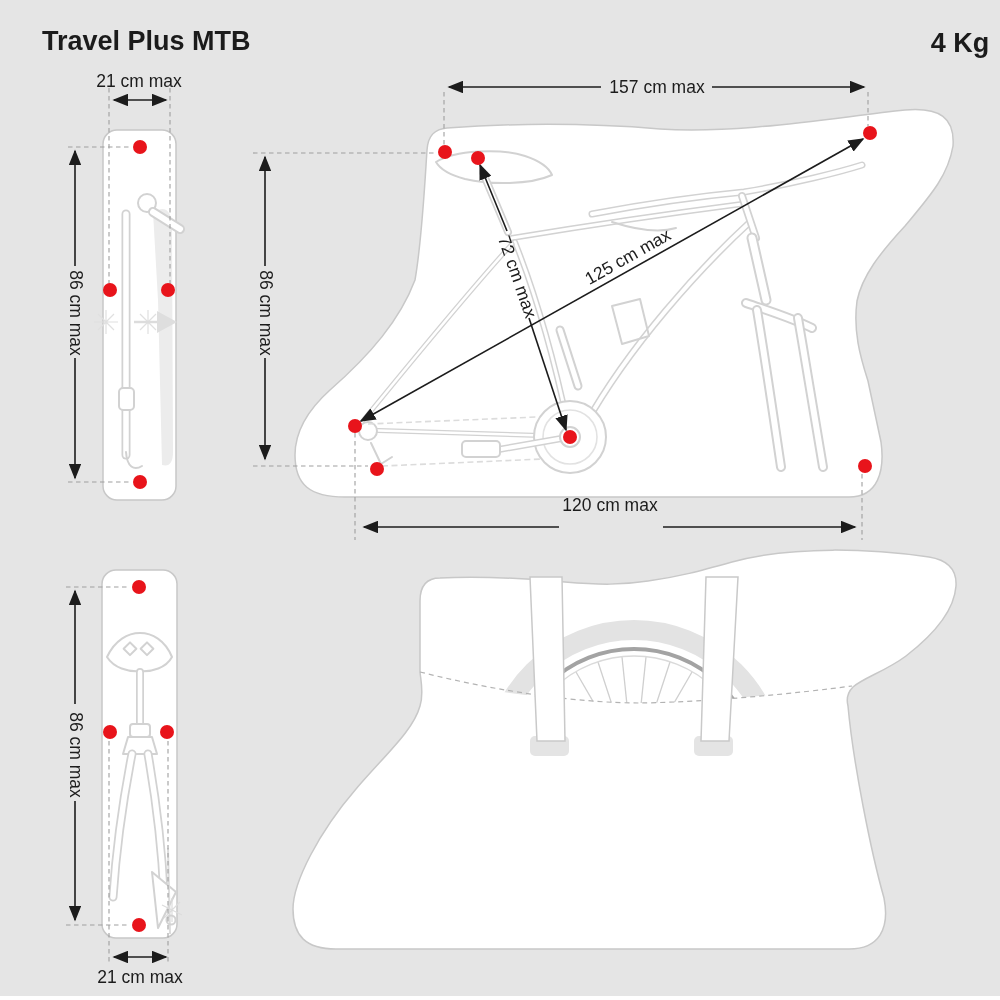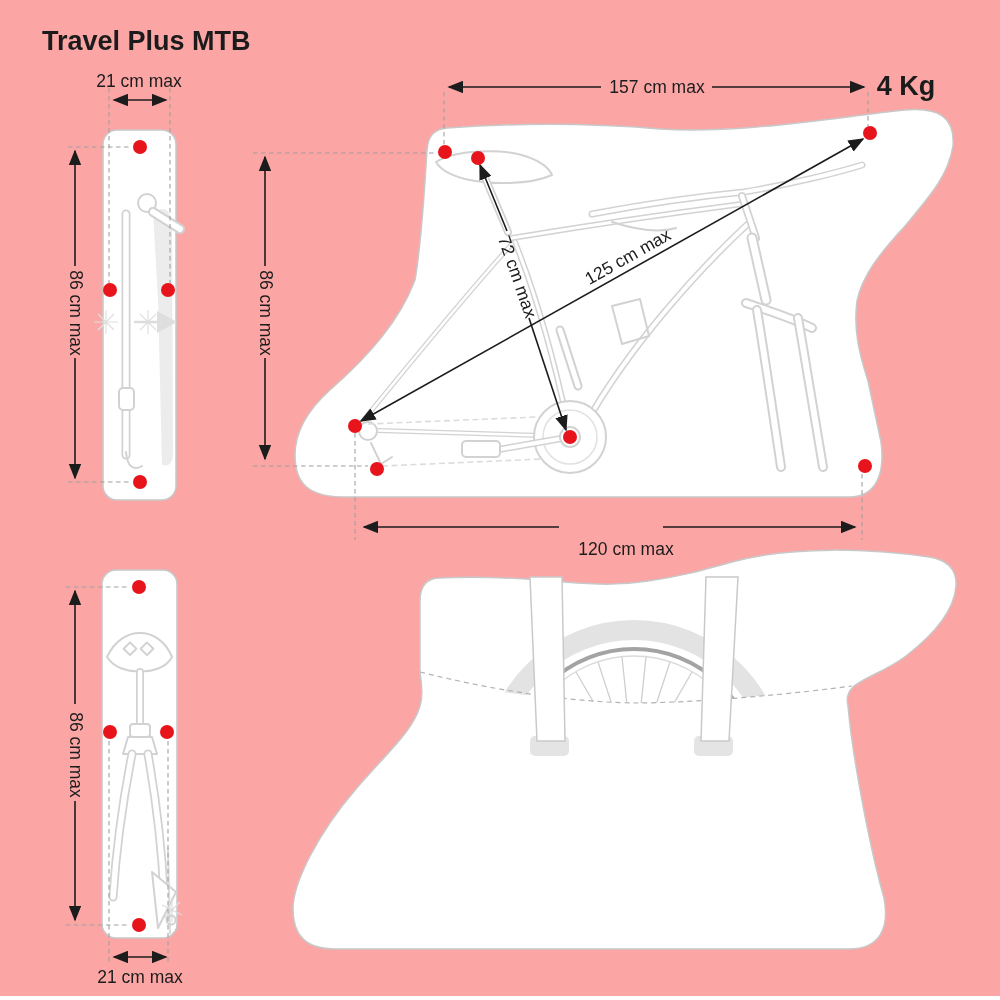--- a/index.html
+++ b/index.html
@@ -1,16 +1,16 @@
 <!DOCTYPE html>
 <html style="--accent-red: #e8141b; --dimension-line: #1c1c1c; --bag-outline: #c8c8c8; --bike-outline: #d2d2d2; --extension-dash: #9f9f9f;"><head>
 <meta charset="utf-8">
 <style>
   html,body{margin:0;padding:0;background:#fff;}
-  .canvas{position:relative;width:1000px;height:996px;background:#fca5a5;overflow:hidden;
+  .canvas{position:relative;width:1000px;height:996px;background:#e5e5e5;overflow:hidden;
           font-family:"Liberation Sans",sans-serif;}
   svg{position:absolute;left:0;top:0;}
   .lbl{position:absolute;font-size:17.5px;color:var(--dimension-line,#1c1c1c);
        white-space:nowrap;transform:translate(-50%,-50%);}
   .rot90{transform:translate(-50%,-50%) rotate(90deg);}
   .rot72{transform:translate(-50%,-50%) rotate(71deg);}
   .rotm30{transform:translate(-50%,-50%) rotate(-29.5deg);}
   .title{position:absolute;left:42px;top:26px;font-size:27px;font-weight:bold;color:#1b1b1b;white-space:nowrap;}
   .weight{position:absolute;font-size:27px;font-weight:bold;color:#1b1b1b;white-space:nowrap;transform:translate(-50%,-50%);}
   
@@ -224,27 +224,27 @@
     <g>
       <rect x="530" y="736" width="39" height="20" rx="5" fill="#e4e4e4"></rect>
       <rect x="694" y="736" width="39" height="20" rx="5" fill="#e4e4e4"></rect>
       <path d="M 530,577 L 562,577 L 565,741 L 537,741 Z" fill="#fff" stroke="#c9c9c9" stroke-width="1.5"></path>
       <path d="M 706,577 L 738,577 L 729,741 L 701,741 Z" fill="#fff" stroke="#c9c9c9" stroke-width="1.5"></path>
     </g>
   </g>
 </svg>
 
 <div class="title">Travel Plus MTB</div>
-<div class="weight" style="left:906px;top:43px;margin-top:43px;">4 Kg</div>
+<div class="weight" style="left:960px;top:43px;">4 Kg</div>
 
 <div class="lbl" style="left:139px;top:81px;">21 cm max</div>
 <div class="lbl rot90" style="left:75px;top:313px;">86 cm max</div>
 
 <div class="lbl" style="left:657px;top:87px;">157 cm max</div>
 <div class="lbl rot90" style="left:265px;top:313px;">86 cm max</div>
 <div class="lbl rot72" style="left:517px;top:277px;">72 cm max</div>
 <div class="lbl rotm30" style="left:628px;top:257px;">125 cm max</div>
-<div class="lbl" style="left:610px;top:549px;margin-left:16px;">120 cm max</div>
+<div class="lbl" style="left:610px;top:505px;">120 cm max</div>
 
 <div class="lbl rot90" style="left:75px;top:755px;">86 cm max</div>
 <div class="lbl" style="left:140px;top:977px;">21 cm max</div>
 
 </div>
 
 </body></html>

